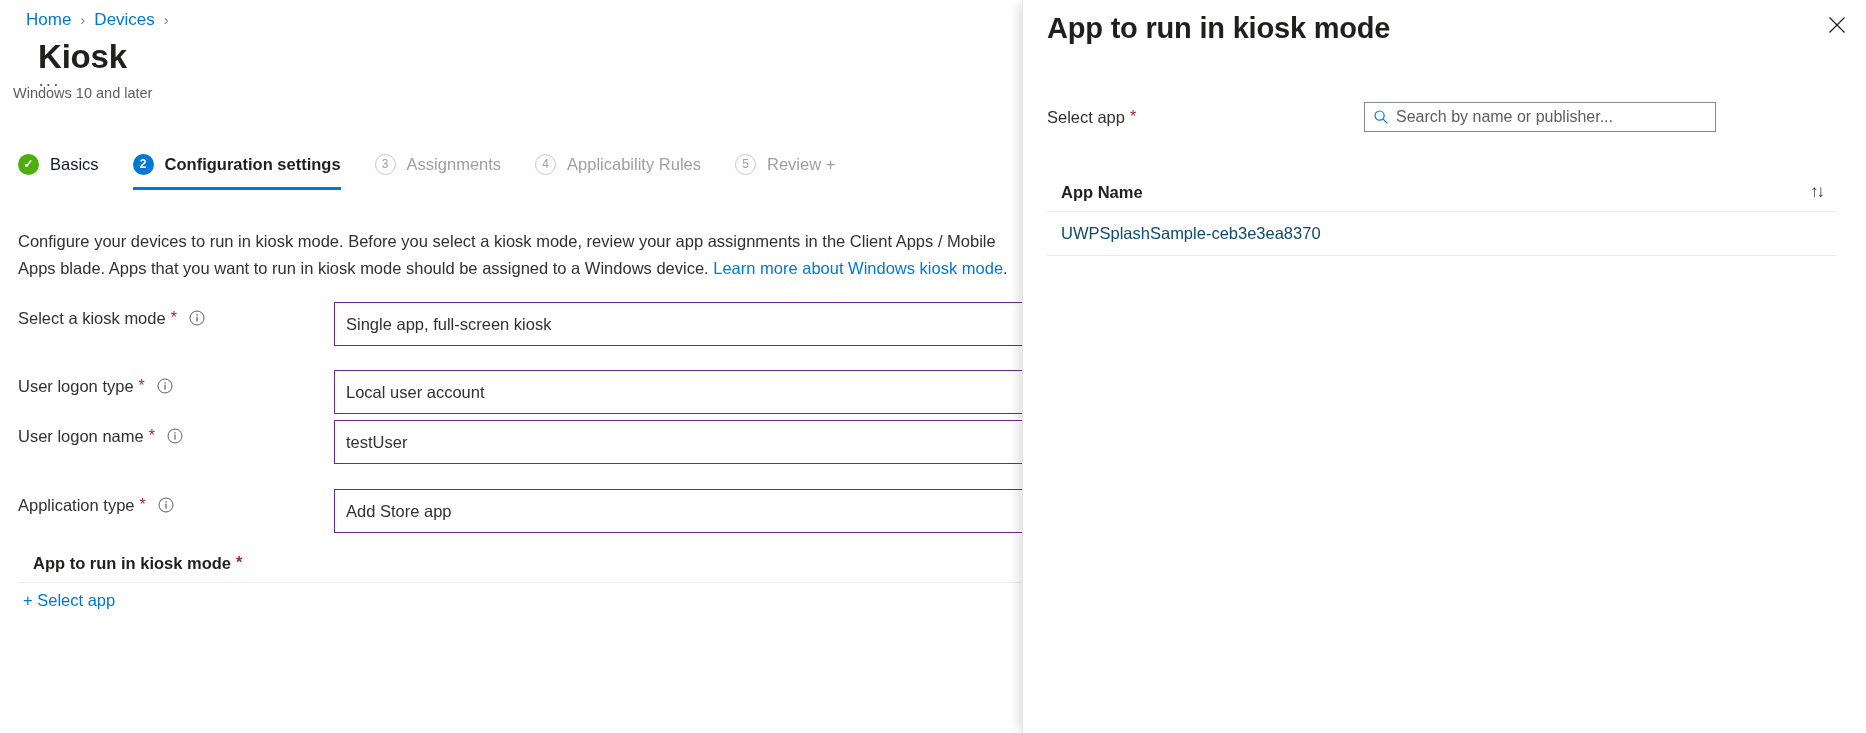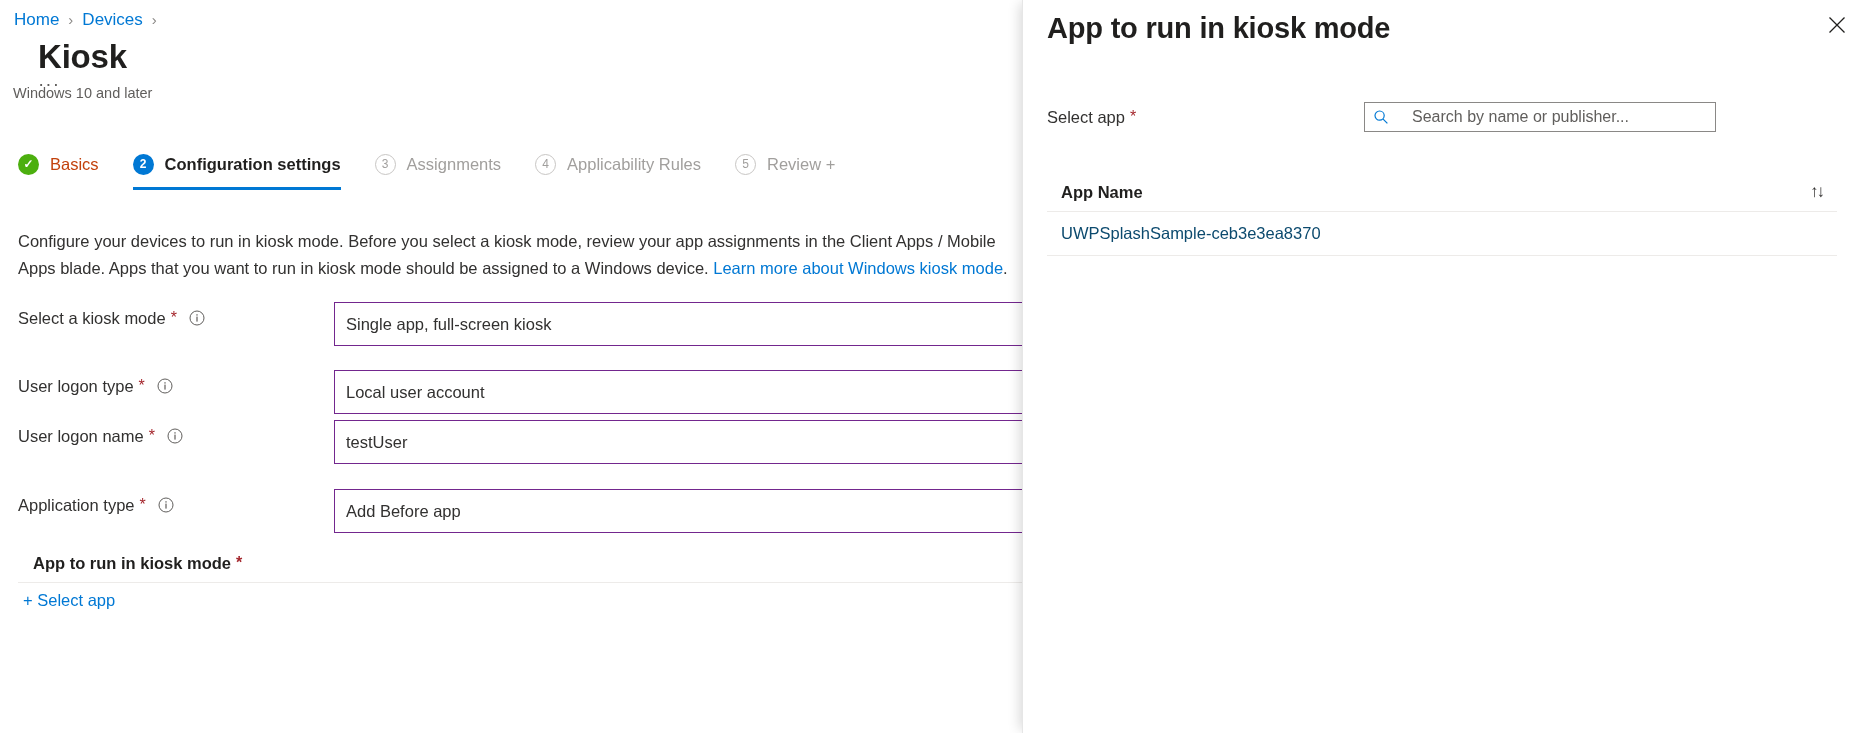--- a/index.html
+++ b/index.html
@@ -20,21 +20,21 @@
   #blade {
     position: absolute;
     left: 0; top: 0;
     width: 1866px; height: 733px;
     background: #ffffff;
   }
 
   
   #breadcrumb {
     position: absolute;
-    left: 14px; top: 8px;
+    left: 26px; top: 8px;
     display: flex;
     align-items: center;
     font-size: 17px;
     line-height: 24px;
   }
   .crumb-link {
     color: #0078d4;
     cursor: pointer;
     white-space: nowrap;
   }
@@ -116,21 +116,21 @@
   }
   .step-badge.pending {
     background: #ffffff;
     color: #a19f9d;
     border: 1px solid #c8c6c4;
     font-weight: 400;
   }
   .step-label {
     margin-left: 11px;
     font-size: 16.5px;
-    color: #c2410c;
+    color: #0f172a;
     line-height: 20px;
   }
   .step.is-active .step-label {
     color: #201f1e;
     font-weight: 600;
   }
   .step.is-pending .step-label {
     color: #a19f9d;
   }
   .step-underline {
@@ -289,21 +289,20 @@
     display: inline-flex;
     align-items: center;
     justify-content: center;
     flex: 0 0 auto;
     margin-right: 7px;
   }
   #panel-search .search-placeholder {
     font-size: 16px;
     color: #605e5c;
     line-height: 20px;
-    margin-left: 16px;
   }
 
   
   #panel-table {
     position: absolute;
     left: 24px; top: 176px;
     width: 790px;
   }
   #panel-table .t-head {
     display: flex;
@@ -448,21 +447,21 @@
       <span class="req">*</span>
       <span class="info-icon">
         <svg width="16" height="16" viewBox="0 0 16 16">
             <circle cx="8" cy="8" r="7" fill="none" stroke="#605e5c" stroke-width="1"></circle>
             <rect x="7.4" y="6.6" width="1.2" height="5" fill="#605e5c"></rect>
             <rect x="7.4" y="4.2" width="1.2" height="1.4" fill="#605e5c"></rect>
           </svg>
       </span>
     </div>
     <div class="field-box">
-      <span>Add Before app</span>
+      <span>Add Store app</span>
     </div>
   </div>
 
   <div id="app-section-header">
     <span>App to run in kiosk mode</span>
     <span class="req">*</span>
   </div>
   <div id="app-section-divider"></div>
   <div id="select-app-link">+ Select app</div>
 

